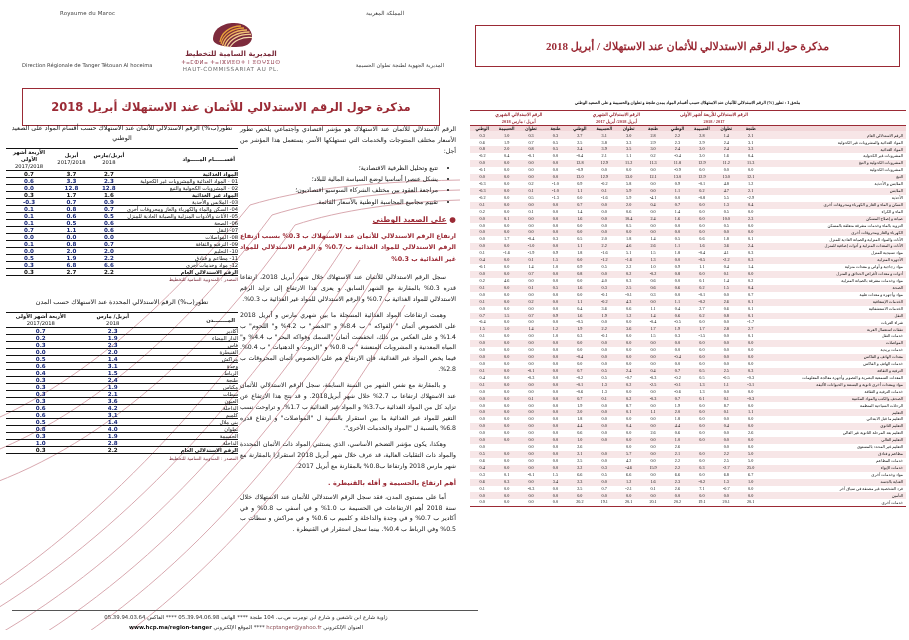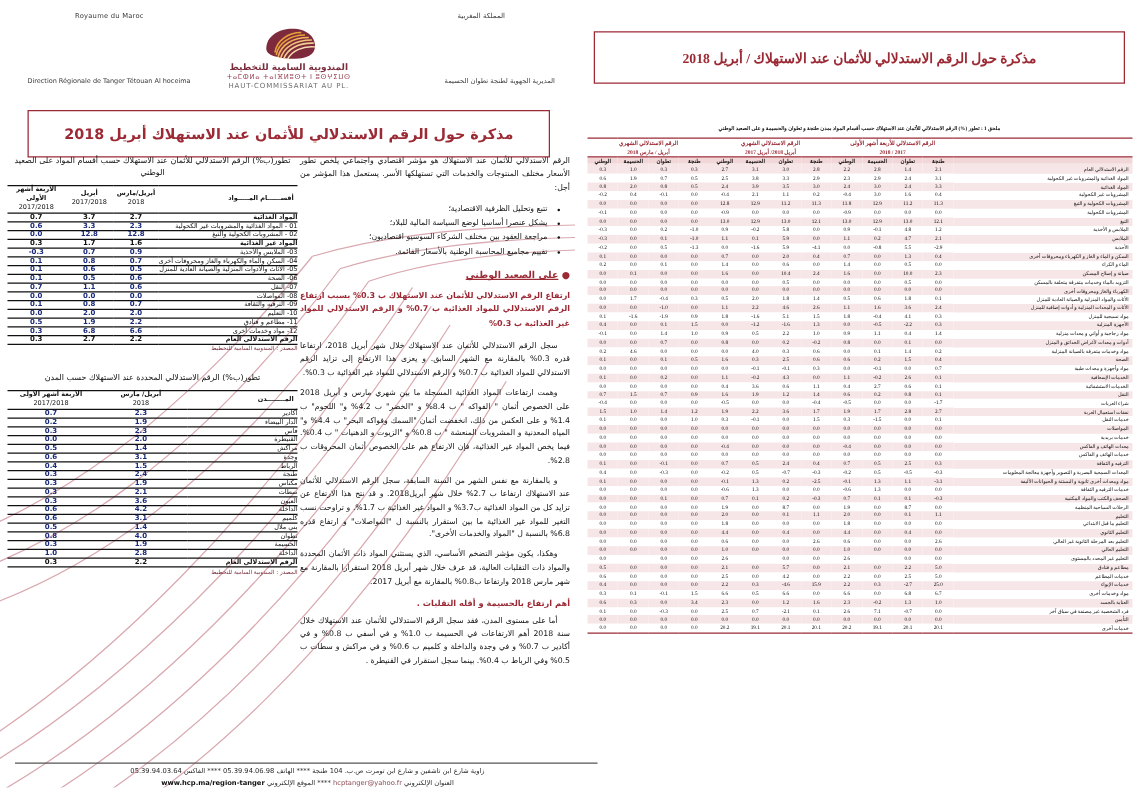--- a/index.html
+++ b/index.html
@@ -209,21 +209,21 @@
       <div class="logo">
         <svg class="logo-mark" viewBox="0 0 92 52">
           <path d="M10 34 C10 14, 30 2, 52 2 C74 2, 88 14, 88 30 C88 44, 74 50, 56 50 C34 50, 10 46, 10 34 Z" fill="#7d2b3c"></path>
           <path d="M24 40 C26 22, 44 8, 66 8" stroke="#e8a23a" stroke-width="2.6" fill="none"></path>
           <path d="M26 44 C29 25, 48 12, 72 12" stroke="#e8a23a" stroke-width="2.6" fill="none"></path>
           <path d="M29 47 C33 28, 52 16, 78 16" stroke="#efb45c" stroke-width="2.6" fill="none"></path>
           <path d="M33 49 C38 31, 57 20, 83 20" stroke="#f0c277" stroke-width="2.6" fill="none"></path>
           <path d="M38 50 C44 34, 62 24, 86 25" stroke="#f3cf92" stroke-width="2.6" fill="none"></path>
           <path d="M44 51 C50 38, 68 29, 88 31" stroke="#f6ddb0" stroke-width="2.4" fill="none"></path>
         </svg>
-        <div class="logo-ar">المندوبية السامية للتخطيط</div>
+        <div class="logo-ar">المديرية السامية للتخطيط</div>
         <div class="logo-tif">ⵜⴰⵎⵀⵍⴰ ⵜⴰⵏⴼⵍⵓⵙⵜ ⵏ ⵓⵙⵖⵉⵡⵙ</div>
         <div class="logo-fr">HAUT-COMMISSARIAT AU PL.</div>
       </div>
     </div>
 
     <div class="title-box">
       <span>مذكرة حول الرقم الاستدلالي للأثمان عند الاستهلاك أبريل 2018</span>
     </div>
 
     <svg class="swirls" viewBox="0 0 462 520" preserveAspectRatio="none">
@@ -487,21 +487,21 @@
           <span class="dot">●</span>
           <u>على الصعيد الوطني</u>
         </div>
 
         <p class="highlight">ارتفاع الرقم الاستدلالي للأثمان عند الاستهلاك ب 0.3% بسبب ارتفاع الرقم الاستدلالي للمواد الغذائية ب 0.7% و الرقم الاستدلالي للمواد غير الغذائية ب 0.3%</p>
         <p class="body-par">سجل الرقم الاستدلالي للأثمان عند الاستهلاك خلال شهر أبريل 2018، ارتفاعا قدره 0.3% بالمقارنة مع الشهر السابق. و يعزى هذا الارتفاع إلى تزايد الرقم الاستدلالي للمواد الغذائية ب 0.7% و الرقم الاستدلالي للمواد غير الغذائية ب 0.3%.</p>
         <p class="body-par">وهمت ارتفاعات المواد الغذائية المسجلة ما بين شهري مارس و أبريل 2018 على الخصوص أثمان " الفواكه " ب 8.4% و "الخضر" ب 4.2% و" اللحوم" ب 1.4% و على العكس من ذلك، انخفضت أثمان "السمك وفواكه البحر" ب 4.4% و" المياه المعدنية و المشروبات المنعشة " ب 0.8% و "الزيوت و الدهنيات " ب 0.4%. فيما يخص المواد غير الغذائية، فإن الارتفاع هم على الخصوص أثمان المحروقات ب 2.8%.</p>
         <p class="body-par">و بالمقارنة مع نفس الشهر من السنة السابقة، سجل الرقم الاستدلالي للأثمان عند الاستهلاك ارتفاعا ب 2.7% خلال شهر أبريل2018. و قد نتج هذا الارتفاع عن تزايد كل من المواد الغذائية ب3.7% و المواد غير الغذائية ب 1.7%. و تراوحت نسب التغير للمواد غير الغذائية ما بين استقرار بالنسبة ل "المواصلات" و ارتفاع قدره 6.8% بالنسبة ل "المواد والخدمات الأخرى".</p>
         <p class="body-par">وهكذا، يكون مؤشر التضخم الأساسي، الذي يستثني المواد ذات الأثمان المحددة والمواد ذات التقلبات العالية، قد عرف خلال شهر أبريل 2018 استقرارا بالمقارنة مع شهر مارس 2018 وارتفاعا ب0.8% بالمقارنة مع أبريل 2017.</p>
 
-        <div class="sec-head2">أهم ارتفاع بالحسيمة و أقله التقلبات .</div>
+        <div class="sec-head2">أهم ارتفاع بالحسيمة و أقله بالقنيطرة .</div>
         <p class="body-par">أما على مستوى المدن، فقد سجل الرقم الاستدلالي للأثمان عند الاستهلاك خلال سنة 2018 أهم الارتفاعات في الحسيمة ب 1.0% و في أسفي ب 0.8% و في أكادير ب 0.7% و في وجدة والداخلة و كلميم ب 0.6% و في مراكش و سطات ب 0.5% وفي الرباط ب 0.4%. بينما سجل استقرار في القنيطرة .</p>
       </div>
     </div>
   </div>
 
   <div class="right-page">
     <div class="r-title-box">
       <span>مذكرة حول الرقم الاستدلالي للأثمان عند الاستهلاك / أبريل 2018</span>
     </div>
     <div class="r-cap">ملحق 1 : تطور (%) الرقم الاستدلالي للأثمان عند الاستهلاك حسب أقسام المواد بمدن طنجة و تطوان والحسيمة و على الصعيد الوطني</div>

